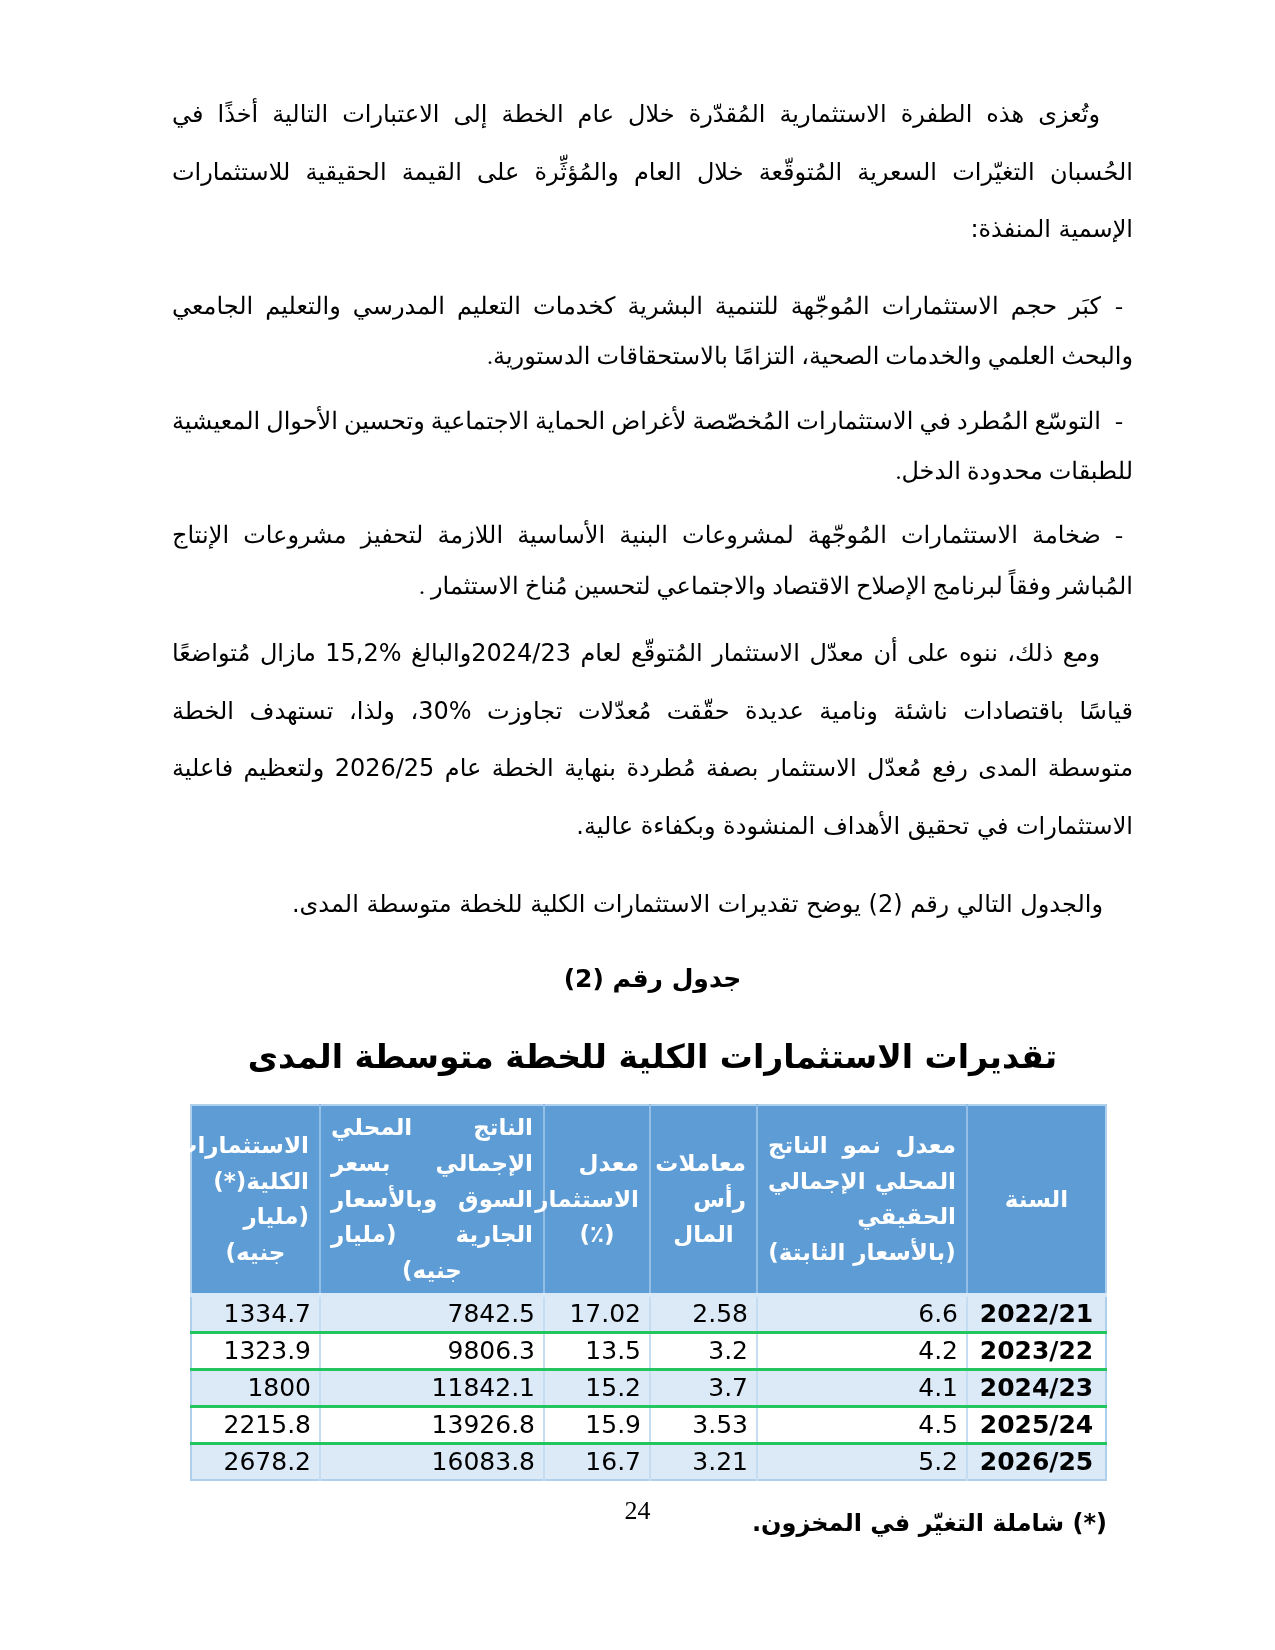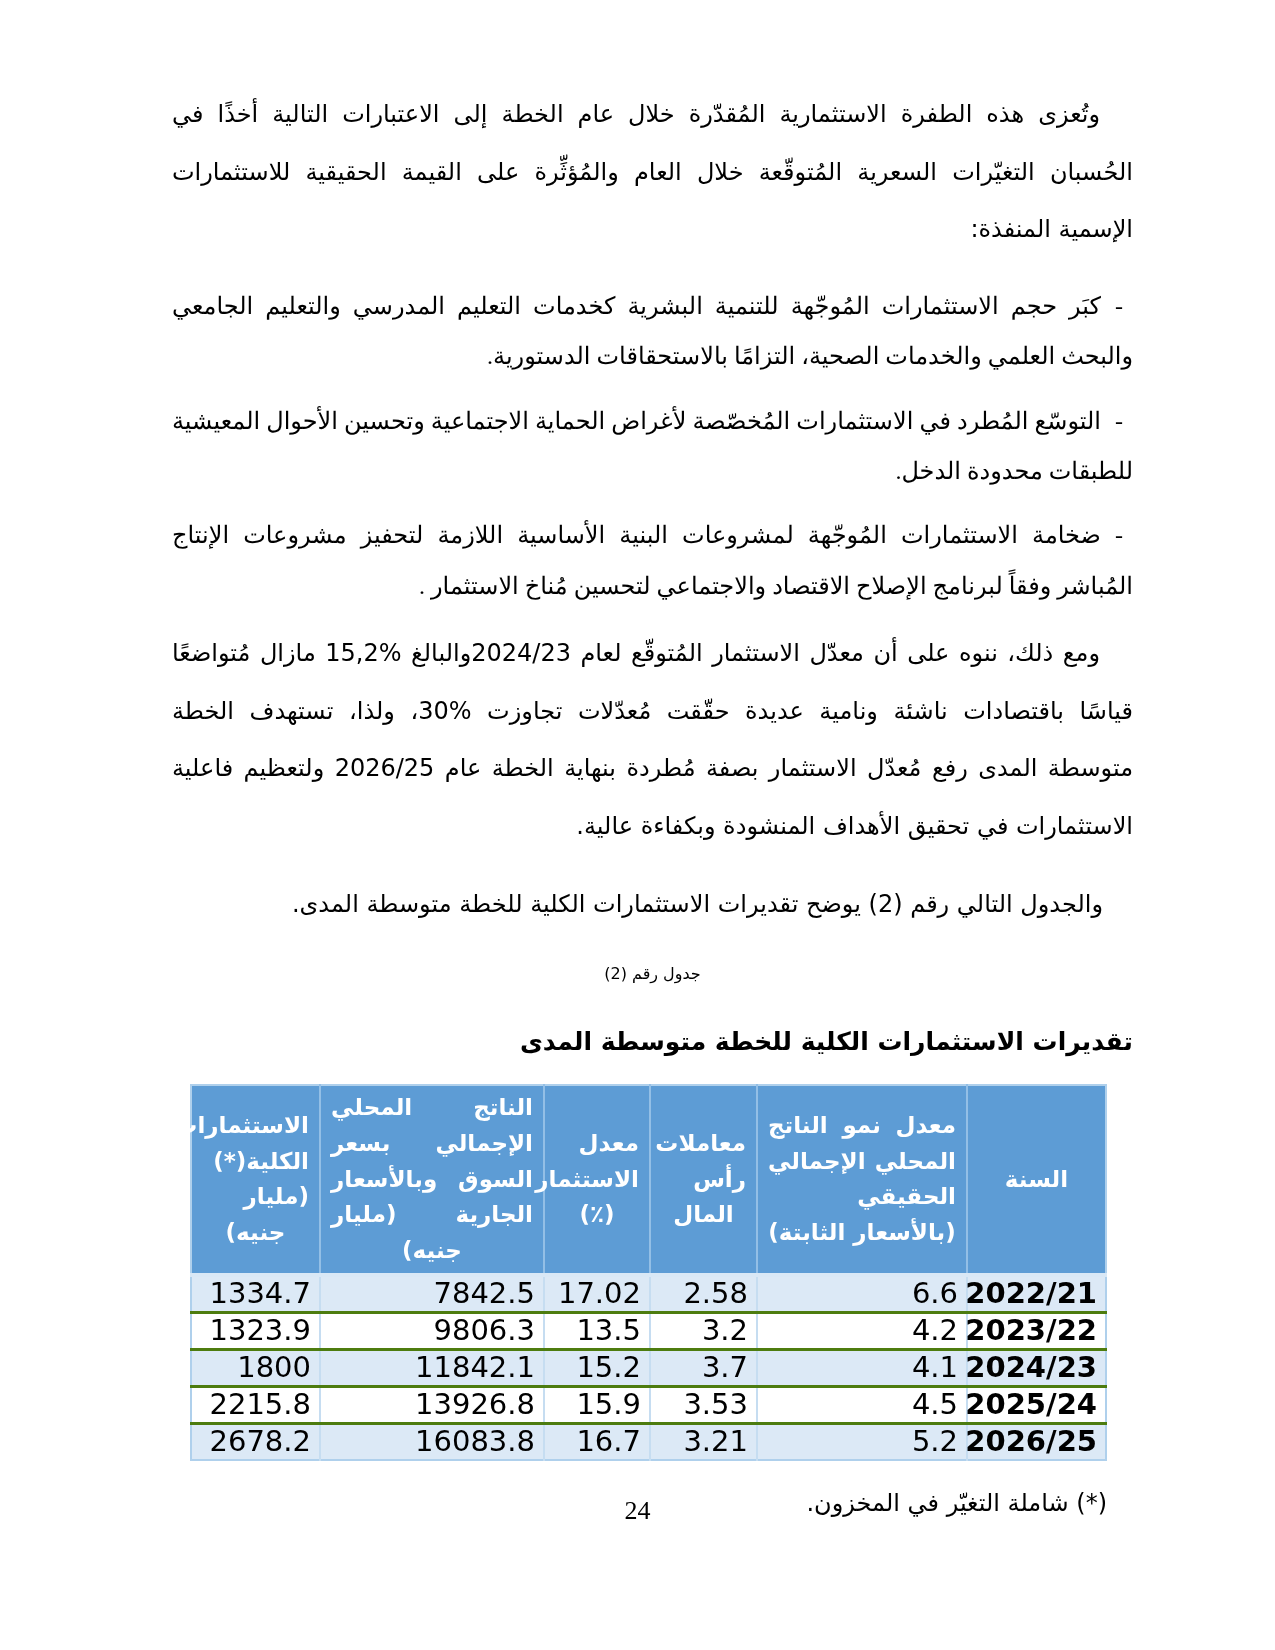--- a/index.html
+++ b/index.html
@@ -32,26 +32,26 @@
     font-family:Liberation Serif, serif;
   }
   .bullet .dash { margin-left:14px; font-weight:normal; }
   .table-intro {
     font-size:24px;
     line-height:2.2;
     text-indent:30px;
     margin:4px 0 34px 0;
   }
   .tbl-label {
-    text-align:center; font-weight:normal;
-    font-size:16px; margin:0 0 44px 0;
+    text-align:center; font-weight:bold;
+    font-size:25px; margin:0 0 44px 0;
   }
   .tbl-title {
-    font-weight:bold;
-    font-size:25px; margin:0 0 28px 0;
+    text-align:center; font-weight:bold;
+    font-size:33px; margin:0 0 28px 0;
   }
   table.data {
     table-layout:fixed;
     width:915px;
     margin:0 26px 0 auto;
     border-collapse:collapse;
     border:2px solid #AFD0EC;
   }
   col.c-year   { width:139px; }
   col.c-growth { width:210px; }
@@ -70,34 +70,34 @@
     text-align:justify;
     text-align-last:center;
     vertical-align:middle;
     border-left:2px solid #93BFE6;
     border-bottom:4px solid #D9E8F6;
   }
   thead th:last-child { border-left:none; }
   thead th.center { text-align:right; }
   tbody td {
     height:34px;
-    font-size:29px;
+    font-size:25px;
     line-height:1.1;
     padding:0 8px;
     text-align:right;
     vertical-align:middle;
-    border-top:3px solid #4d7c0f;
+    border-top:3px solid #22c55e;
     border-left:2px solid #C6DDF1;
     background:#ffffff;
   }
   tbody td:last-child { border-left:none; }
   tbody tr:nth-child(odd) td { background:var(--table-band-bg,#DCE9F6); }
   tbody td.year { text-align:center; font-weight:bold; }
   .footnote {
-    font-weight:normal; font-size:24px;
+    font-weight:bold; font-size:24px;
     margin:28px 26px 0 0;
   }
   .source {
     font-weight:bold; font-size:24px;
     margin:34px 8px 0 0;
   }
   .page-number {
     position:absolute;
     top:1496px; left:0; right:0;
     text-align:center;

